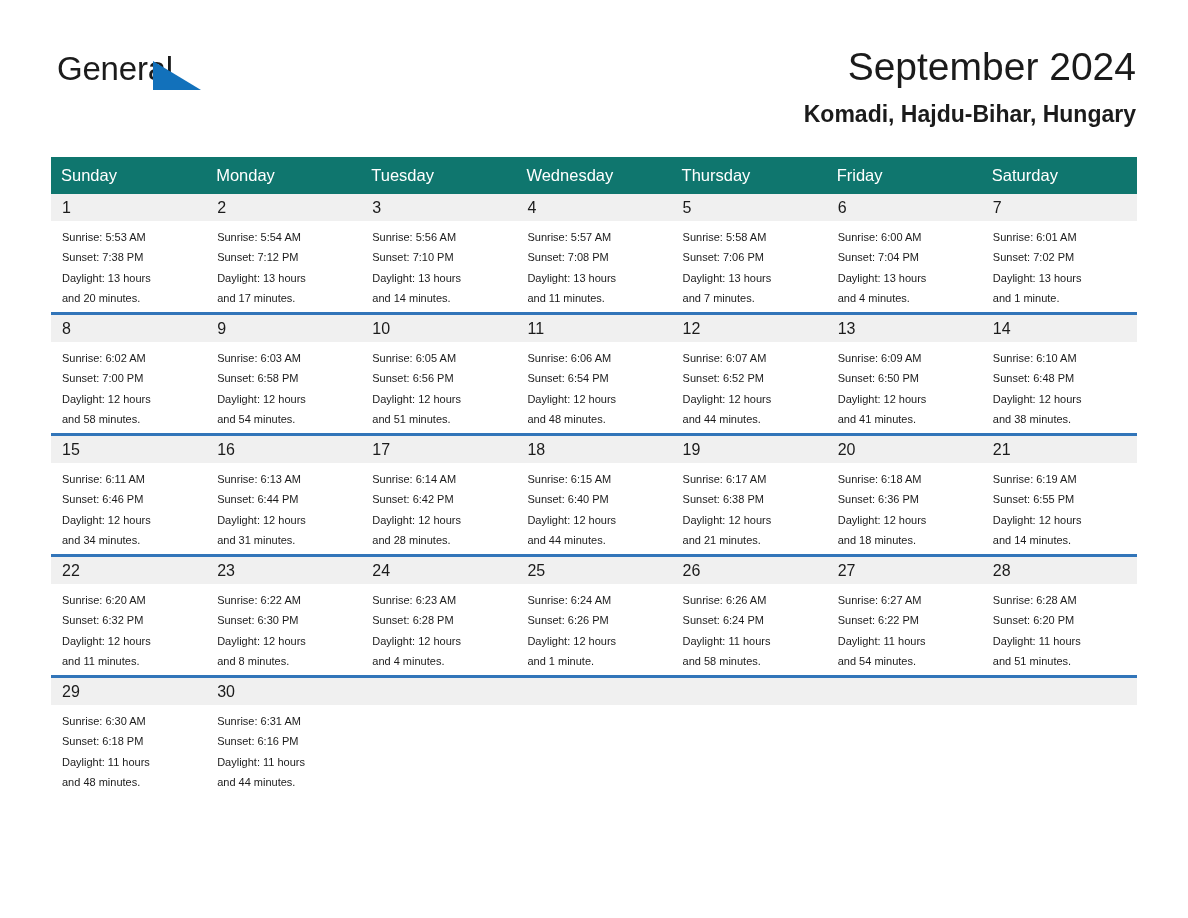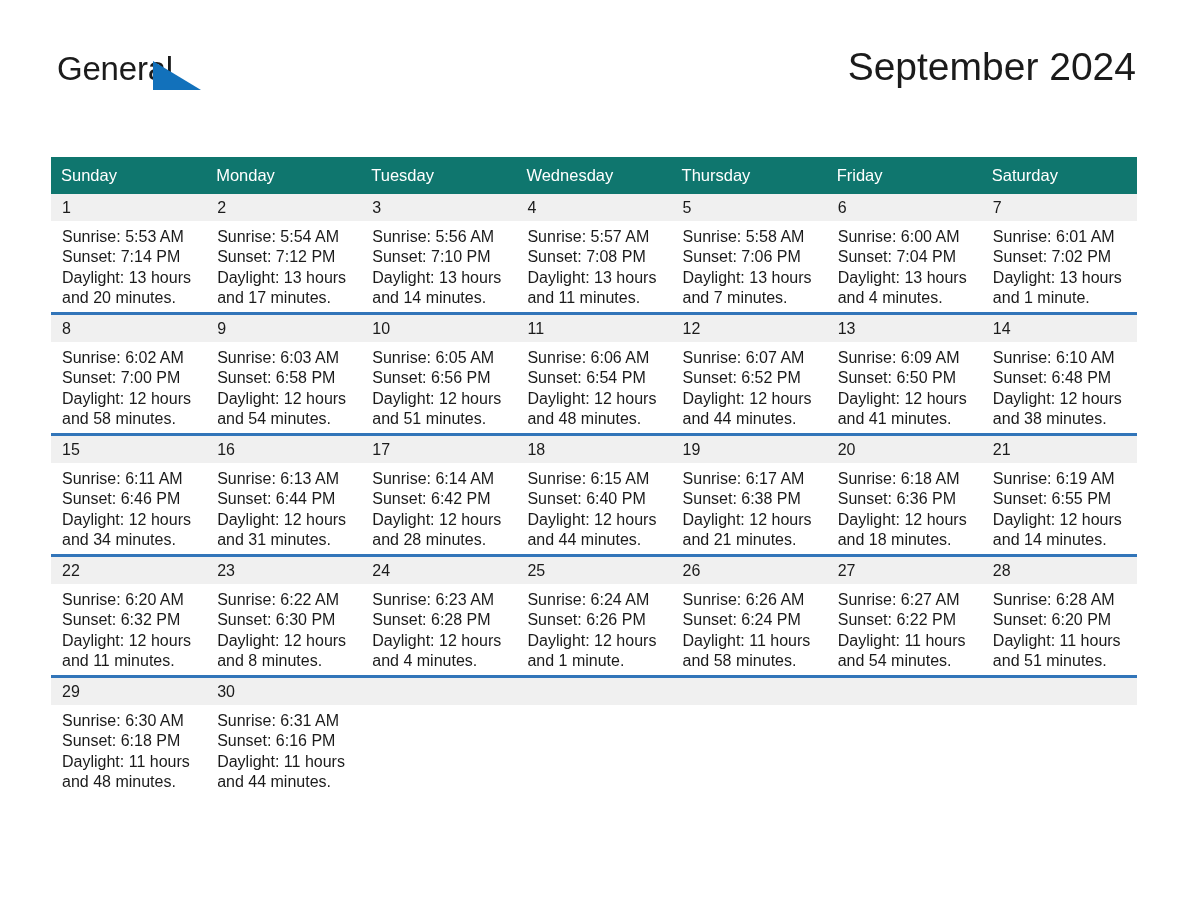--- a/index.html
+++ b/index.html
@@ -144,40 +144,41 @@
     padding-left: 11px;
     font-size: 16px;
     color: #1b1b1b;
   }
   .cell.empty .daynum-band {
     background: #f0f0f0;
   }
 
   .cell-body {
     padding: 6px 8px 0 11px;
-    font-size: 16px;
+    font-size: 11px;
     line-height: 20.3px;
     color: #1b1b1b;
   }
   .cell-body div { white-space: nowrap; }
 </style>
 </head>
 <body>
 
 <div class="page">
 
   <div class="top-bar">
 
     <div class="brand">
       <span class="brand-line1">General</span>
       <span class="brand-triangle"></span>
     </div>
 
     <div class="title-block">
       <div class="month-title">September 2024</div>
+      <div class="location-title">Komadi, Hajdu-Bihar, Hungary</div>
     </div>
 
   </div>
 
   <div class="calendar">
     <table class="cal">
       <colgroup>
         <col>
           <col>
           <col>
@@ -198,21 +199,21 @@
         </tr>
       </thead>
       <tbody>
 
         <tr class="week-row first">
           <td>
               <div class="cell">
                 <div class="daynum-band">1</div>
                 <div class="cell-body">
                   <div>Sunrise: 5:53 AM</div>
-                  <div>Sunset: 7:14 PM</div>
+                  <div>Sunset: 7:38 PM</div>
                   <div>Daylight: 13 hours</div>
                   <div>and 20 minutes.</div>
                 </div>
               </div>
             </td>
           <td>
               <div class="cell">
                 <div class="daynum-band">2</div>
                 <div class="cell-body">
                   <div>Sunrise: 5:54 AM</div>

